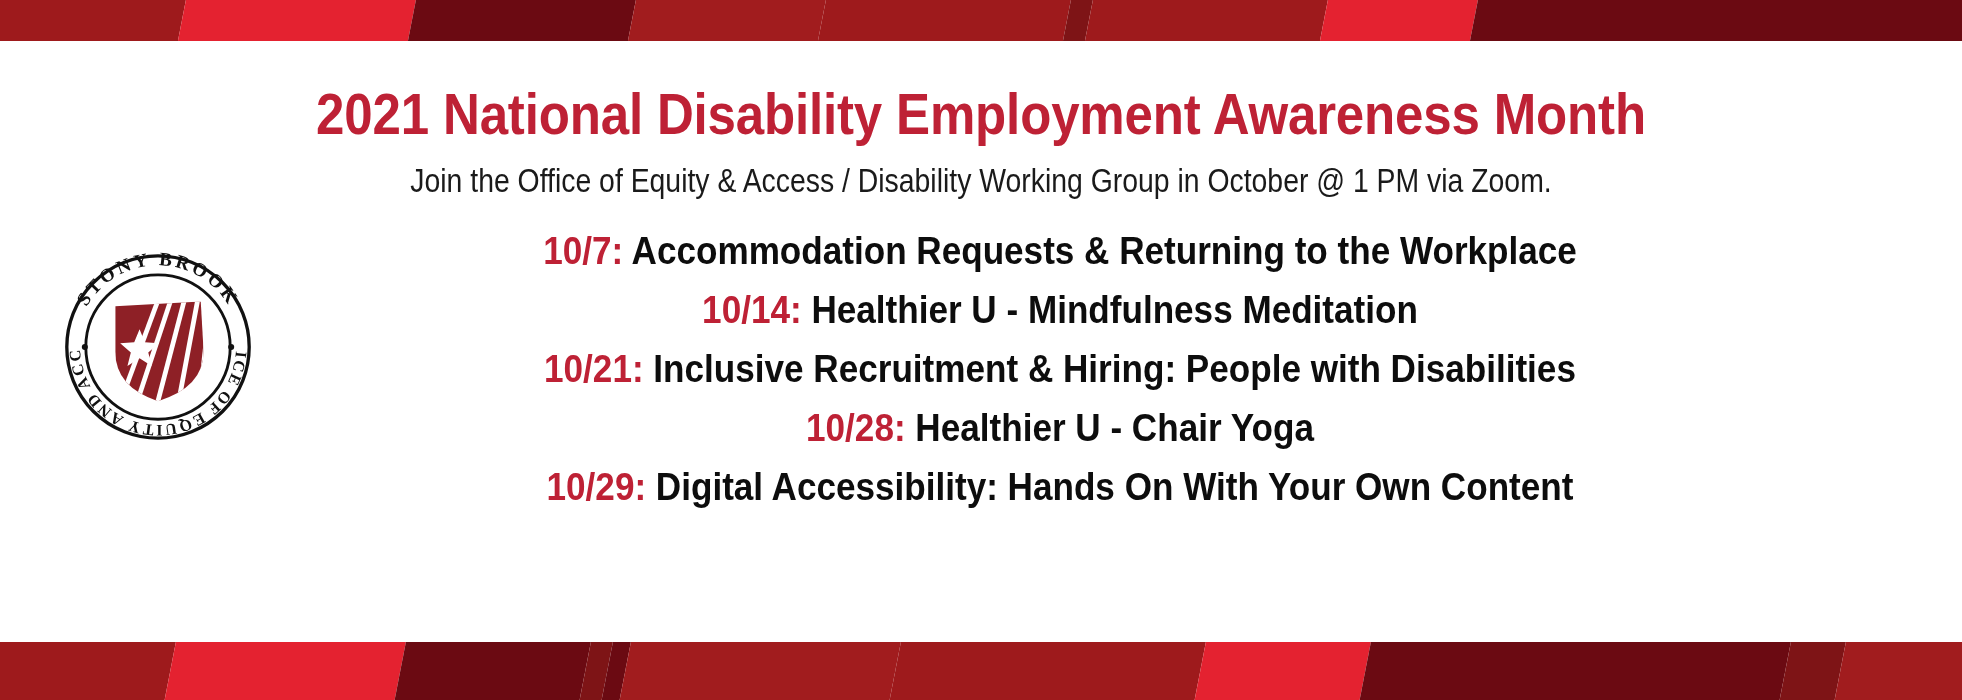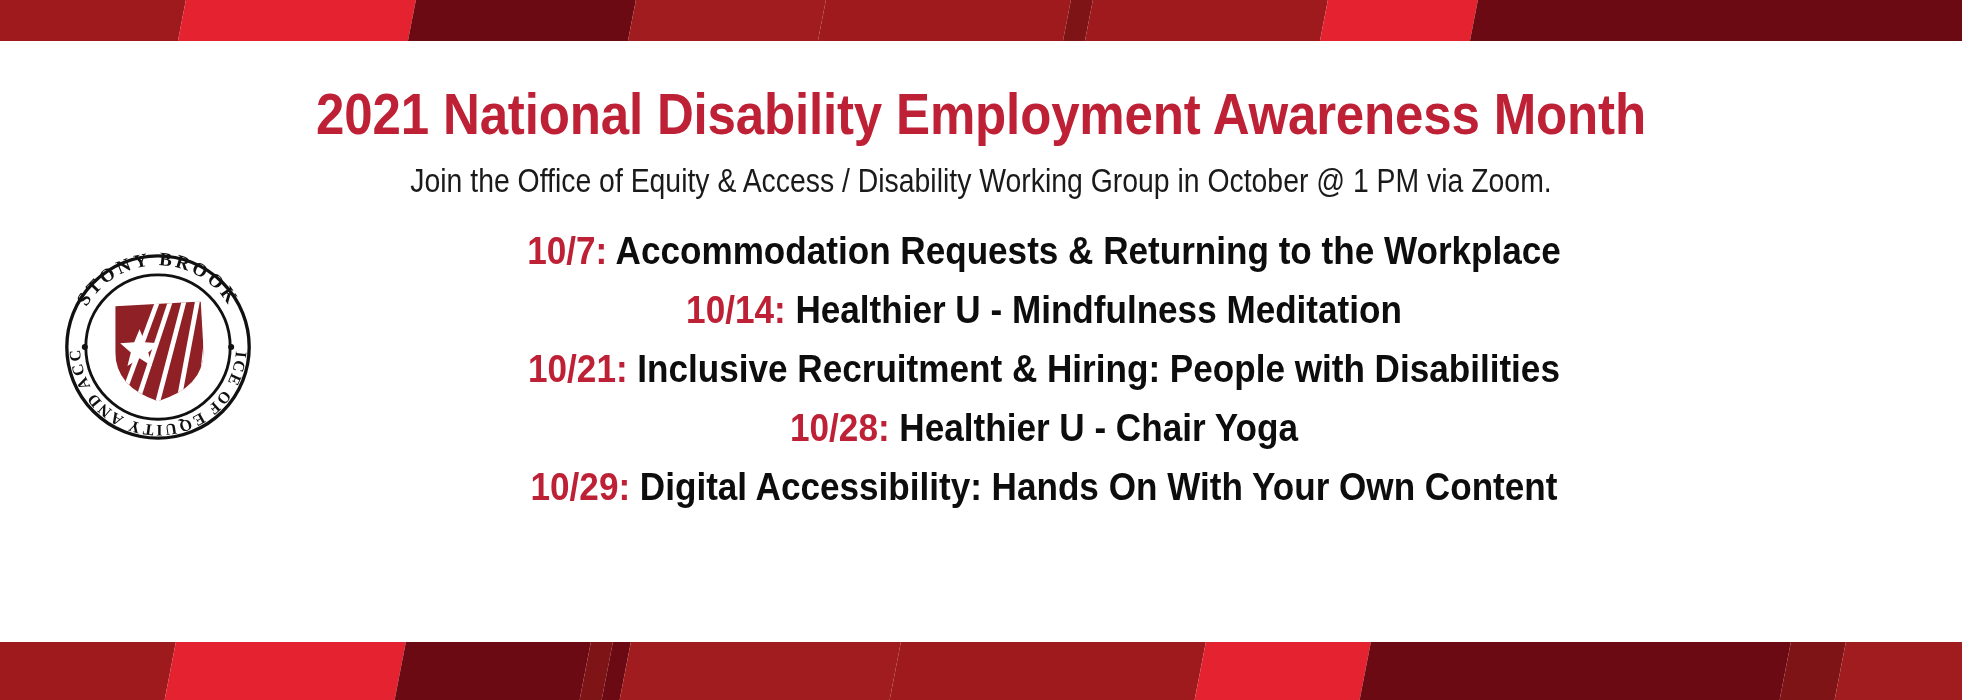--- a/index.html
+++ b/index.html
@@ -72,21 +72,21 @@
     font-weight: normal;
     font-size: 33px;
     line-height: 38px;
     transform: scaleX(0.86);
     transform-origin: center center;
     white-space: nowrap;
   }
 
   .event-list {
     position: absolute;
-    left: 284px;
+    left: 300px;
     top: 180px;
     width: 1520px;
     text-align: center;
   }
   .event-line {
     color: #0d0d0d;
     font-family: "Liberation Sans Narrow", "Liberation Sans", sans-serif;
     font-weight: bold;
     font-size: 39px;
     line-height: 59px;

